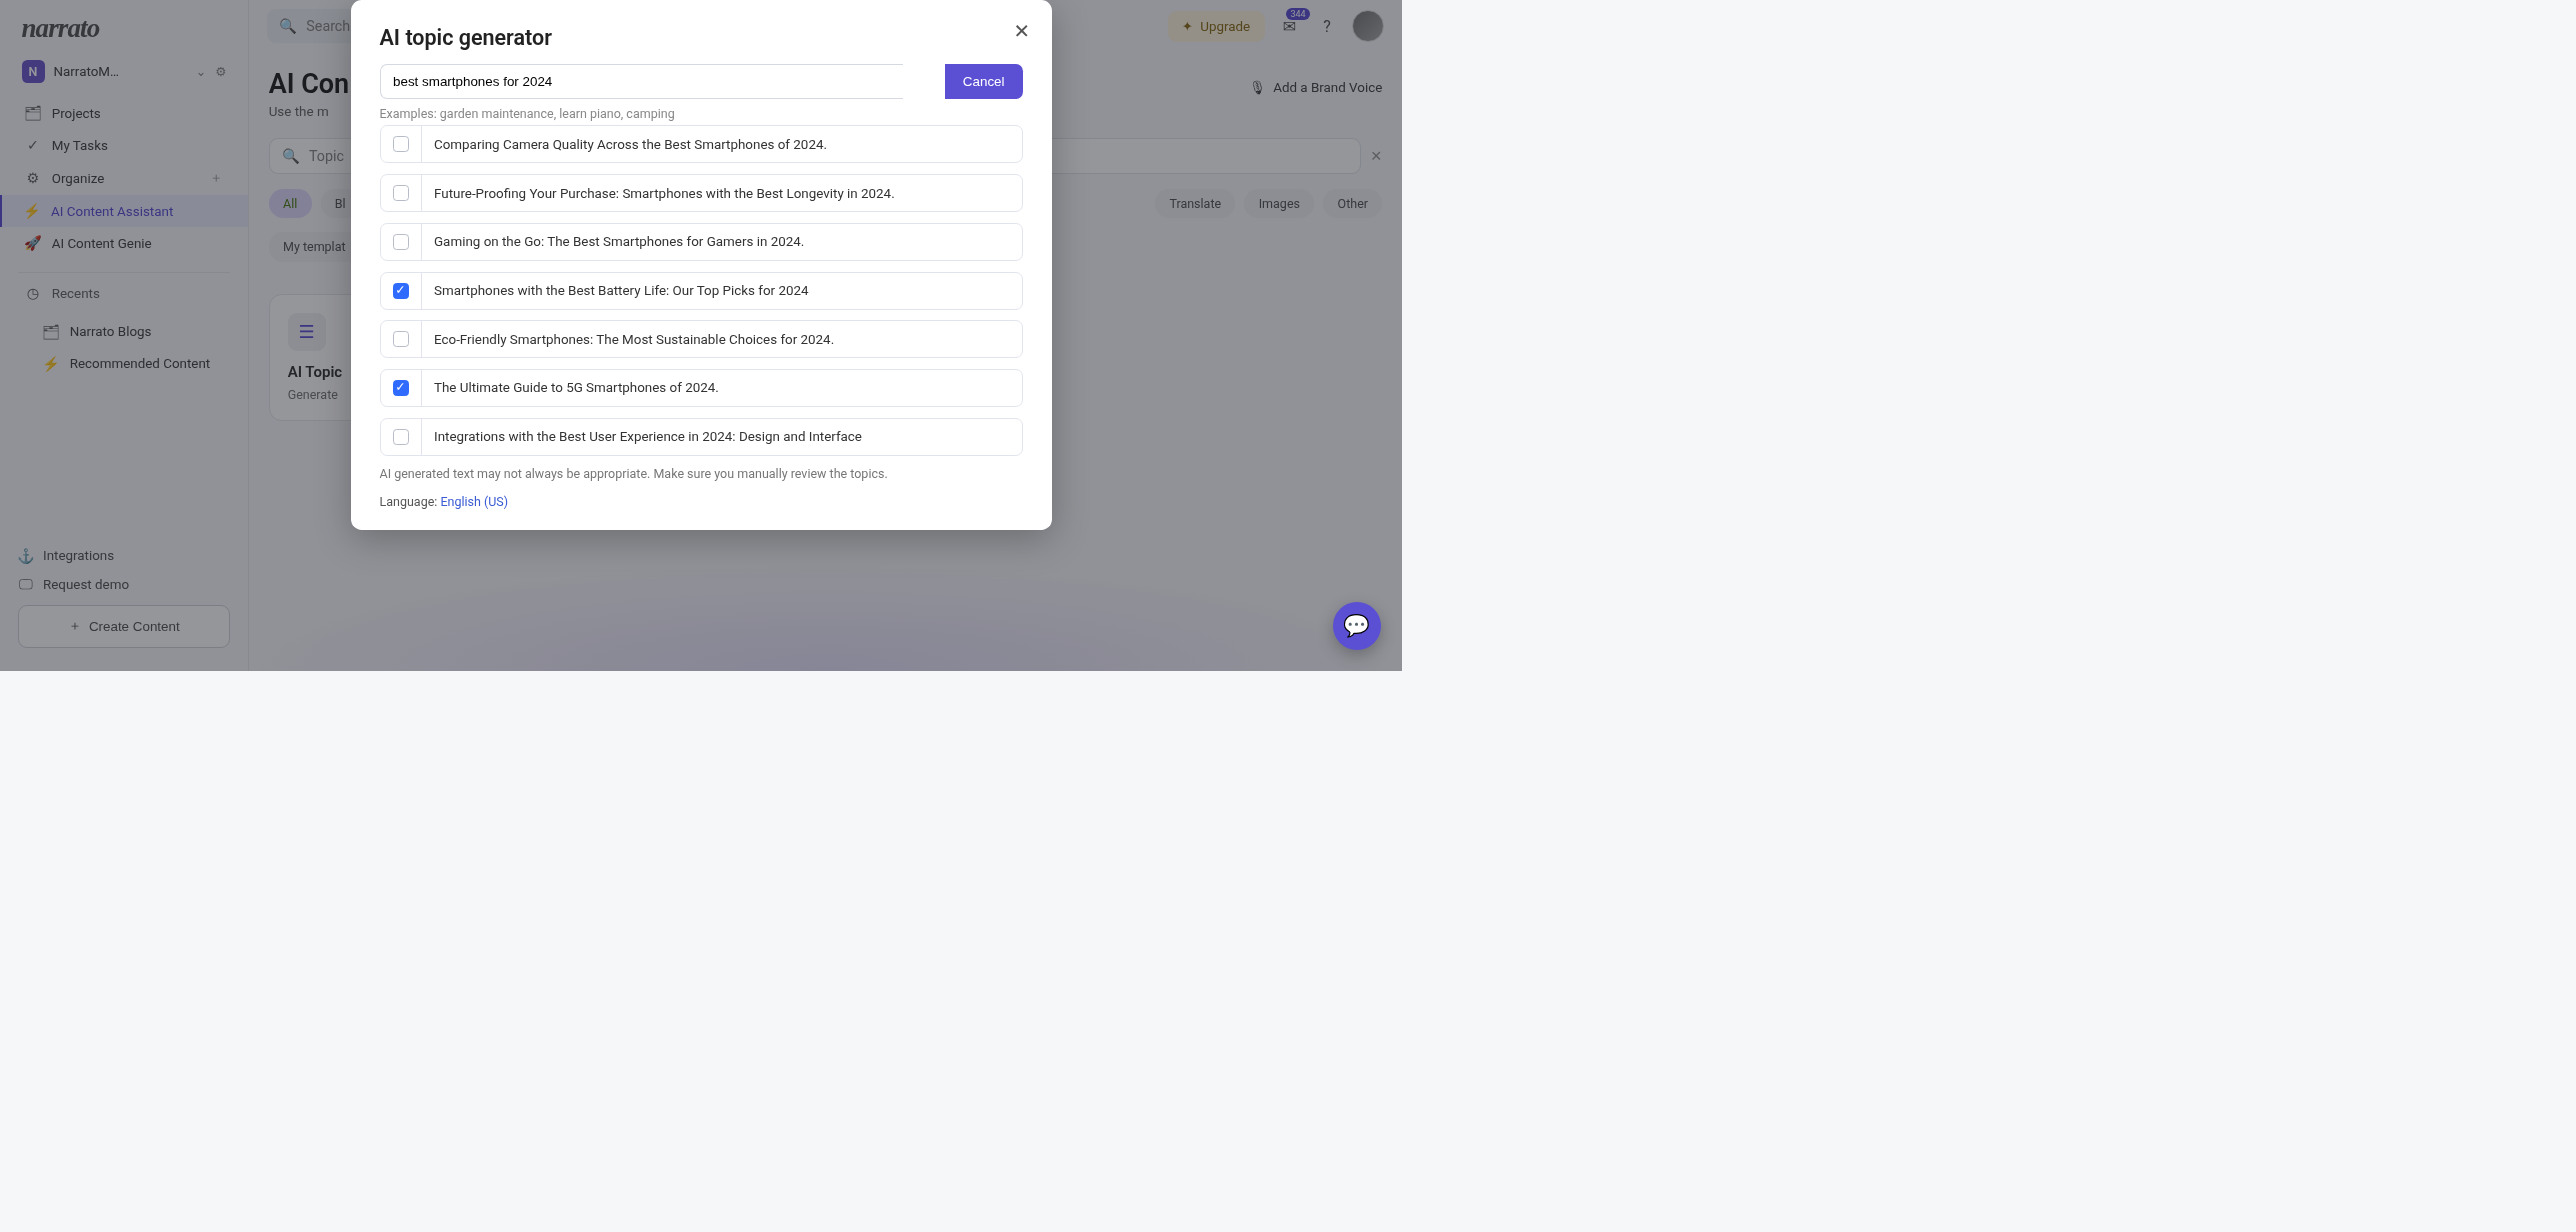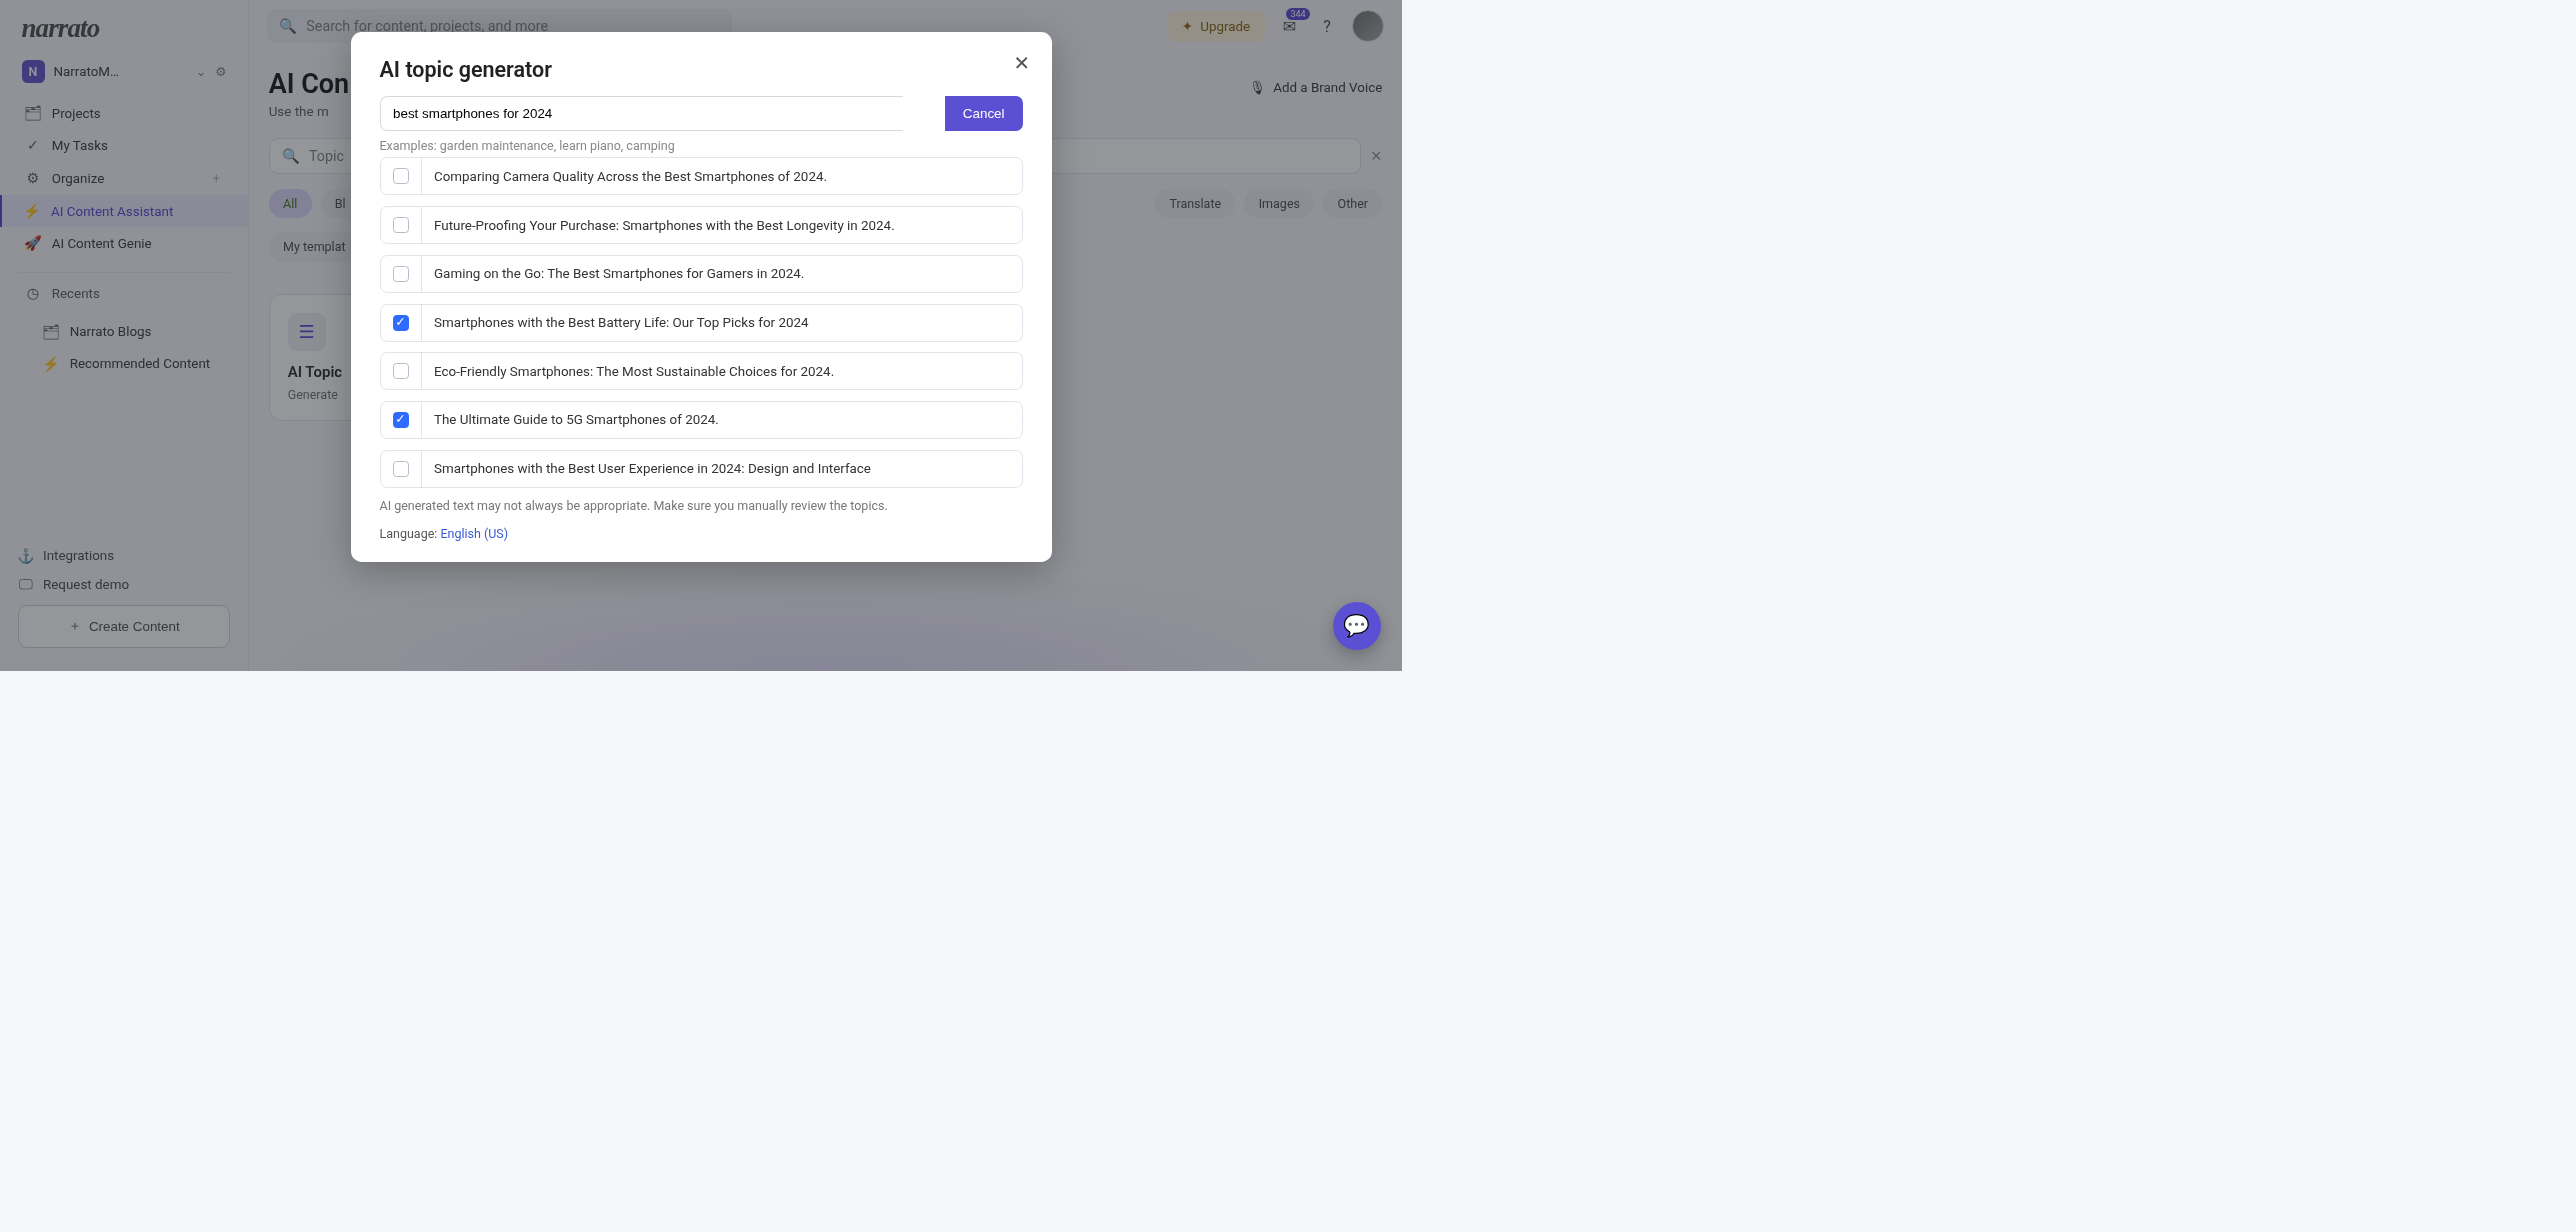--- a/index.html
+++ b/index.html
@@ -282,21 +282,20 @@
       font-size: 12.5px;
     }
     
     .overlay {
       position: absolute;
       inset: 0;
       background: rgba(20,22,30,0.45);
       display: flex;
       align-items: flex-start;
       justify-content: center;
-      padding-top: 32px;
     }
     .modal {
       width: 701px;
       background: #fff;
       border-radius: 10.7px;
       padding: 25px 29px 21.5px;
       box-shadow: 0 9px 36px rgba(0,0,0,0.25);
       position: relative;
     }
     .modal-title {
@@ -627,21 +626,21 @@
         <div class="topic-item">
           <div class="cb-wrap">
                    <input type="checkbox" class="cb" checked="" style="">
                  </div>
                  <div class="topic-text">The Ultimate Guide to 5G Smartphones of 2024.</div>
         </div>
         <div class="topic-item">
           <div class="cb-wrap">
                    <input type="checkbox" class="cb" style="">
                  </div>
-                 <div class="topic-text">Smartphones with the Best User Experience in 2024: Design and Interface</div>
+                 <div class="topic-text">Integrations with the Best User Experience in 2024: Design and Interface</div>
         </div>
       </div>
     <div class="disclaimer">AI generated text may not always be appropriate. Make sure you manually review the topics.</div>
     <div class="lang-row">
       <span>Language: </span><span class="lang-link">English (US)</span>
     </div>
   </div>
 </div>
 
 <div class="chat-bubble">

